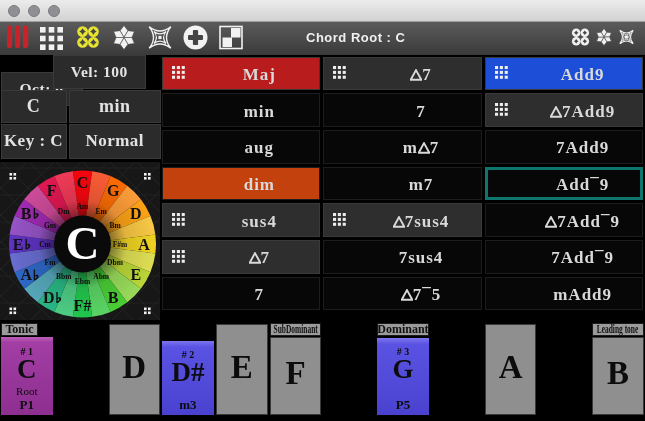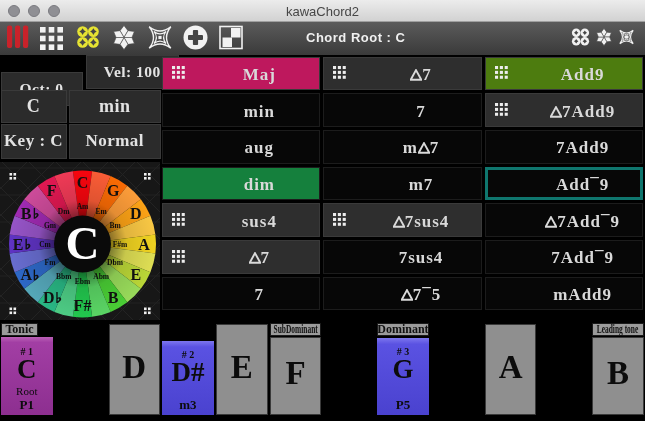--- a/index.html
+++ b/index.html
@@ -148,26 +148,26 @@
       <rect x="9.5" y="149.5" width="2.6" height="2.6" fill="#f0f0f0"></rect>
       <rect x="13.5" y="149.5" width="2.6" height="2.6" fill="#f0f0f0"></rect>
       <rect x="144" y="145.5" width="2.6" height="2.6" fill="#f0f0f0"></rect>
       <rect x="148" y="145.5" width="2.6" height="2.6" fill="#f0f0f0"></rect>
       <rect x="144" y="149.5" width="2.6" height="2.6" fill="#f0f0f0"></rect>
       <rect x="148" y="149.5" width="2.6" height="2.6" fill="#f0f0f0"></rect>
 </svg>
 </div>
 
 <div class="lcell" style="left:0.5px;top:72px;width:82px;height:33.5px;font-size:15.5px">Oct: 0</div>
-<div class="lcell" style="left:86px;top:55px;width:92.5px;height:33.5px;font-size:15.5px">Vel: 100</div>
+<div class="lcell" style="left:53px;top:55px;width:92.5px;height:33.5px;font-size:15.5px">Vel: 100</div>
 <div class="lcell" style="left:0.5px;top:90px;width:66px;height:32.5px;font-size:18px">C</div>
 <div class="lcell" style="left:68.5px;top:90px;width:92.5px;height:32.5px;font-size:18px">min</div>
 <div class="lcell" style="left:0.5px;top:124px;width:66px;height:34.5px;font-size:17px">Key : C</div>
 <div class="lcell" style="left:68.5px;top:124px;width:92.5px;height:34.5px;font-size:17px">Normal</div>
-<div class="cell" style="left:161.5px;top:56.5px;width:158.7px;height:33.7px;background:#be185d;border:1px solid #3a3a3a">
+<div class="cell" style="left:161.5px;top:56.5px;width:158.7px;height:33.7px;background:#b91c1c;border:1px solid #3a3a3a">
     <svg width="14" height="14" viewBox="0 0 15 15" style="position:absolute;left:9px;top:50%;margin-top:-7px">
       <rect x="0.0" y="0.0" width="3.3" height="3.3" fill="#ededed"></rect>
       <rect x="5.2" y="0.0" width="3.3" height="3.3" fill="#ededed"></rect>
       <rect x="10.4" y="0.0" width="3.3" height="3.3" fill="#ededed"></rect>
       <rect x="0.0" y="5.2" width="3.3" height="3.3" fill="#ededed"></rect>
       <rect x="5.2" y="5.2" width="3.3" height="3.3" fill="#ededed"></rect>
       <rect x="10.4" y="5.2" width="3.3" height="3.3" fill="#ededed"></rect>
       <rect x="0.0" y="10.4" width="3.3" height="3.3" fill="#ededed"></rect>
       <rect x="5.2" y="10.4" width="3.3" height="3.3" fill="#ededed"></rect>
       <rect x="10.4" y="10.4" width="3.3" height="3.3" fill="#ededed"></rect>
@@ -183,21 +183,21 @@
       <rect x="5.2" y="5.2" width="3.3" height="3.3" fill="#ededed"></rect>
       <rect x="10.4" y="5.2" width="3.3" height="3.3" fill="#ededed"></rect>
       <rect x="0.0" y="10.4" width="3.3" height="3.3" fill="#ededed"></rect>
       <rect x="5.2" y="10.4" width="3.3" height="3.3" fill="#ededed"></rect>
       <rect x="10.4" y="10.4" width="3.3" height="3.3" fill="#ededed"></rect>
     </svg>
     <span style="white-space:nowrap"><svg width="12" height="12" viewBox="0 0 12 12" style="margin-bottom:-1px">
         <path d="M6,1.1 L11.3,10.7 L0.7,10.7 Z" fill="none" stroke="#d9d9d9" stroke-width="1.9"></path>
       </svg>7</span>
   </div>
-<div class="cell" style="left:484.8px;top:56.5px;width:158.7px;height:33.7px;background:#4d7c0f;border:1px solid #3a3a3a">
+<div class="cell" style="left:484.8px;top:56.5px;width:158.7px;height:33.7px;background:#1d4ed8;border:1px solid #3a3a3a">
     <svg width="14" height="14" viewBox="0 0 15 15" style="position:absolute;left:9px;top:50%;margin-top:-7px">
       <rect x="0.0" y="0.0" width="3.3" height="3.3" fill="#ededed"></rect>
       <rect x="5.2" y="0.0" width="3.3" height="3.3" fill="#ededed"></rect>
       <rect x="10.4" y="0.0" width="3.3" height="3.3" fill="#ededed"></rect>
       <rect x="0.0" y="5.2" width="3.3" height="3.3" fill="#ededed"></rect>
       <rect x="5.2" y="5.2" width="3.3" height="3.3" fill="#ededed"></rect>
       <rect x="10.4" y="5.2" width="3.3" height="3.3" fill="#ededed"></rect>
       <rect x="0.0" y="10.4" width="3.3" height="3.3" fill="#ededed"></rect>
       <rect x="5.2" y="10.4" width="3.3" height="3.3" fill="#ededed"></rect>
       <rect x="10.4" y="10.4" width="3.3" height="3.3" fill="#ededed"></rect>
@@ -230,21 +230,21 @@
     <span style="white-space:nowrap">aug</span>
   </div>
 <div class="cell" style="left:323.2px;top:129.9px;width:158.7px;height:33.7px;background:#070707;border:1px solid #1c1c1c">
     <span style="white-space:nowrap">m<svg width="12" height="12" viewBox="0 0 12 12" style="margin-bottom:-1px">
         <path d="M6,1.1 L11.3,10.7 L0.7,10.7 Z" fill="none" stroke="#d9d9d9" stroke-width="1.9"></path>
       </svg>7</span>
   </div>
 <div class="cell" style="left:484.8px;top:129.9px;width:158.7px;height:33.7px;background:#070707;border:1px solid #1c1c1c">
     <span style="white-space:nowrap">7Add9</span>
   </div>
-<div class="cell" style="left:161.5px;top:166.6px;width:158.7px;height:33.7px;background:#15803d;border:1px solid #1c1c1c">
+<div class="cell" style="left:161.5px;top:166.6px;width:158.7px;height:33.7px;background:#c2410c;border:1px solid #1c1c1c">
     <span style="white-space:nowrap">dim</span>
   </div>
 <div class="cell" style="left:323.2px;top:166.6px;width:158.7px;height:33.7px;background:#070707;border:1px solid #1c1c1c">
     <span style="white-space:nowrap">m7</span>
   </div>
 <div class="cell" style="left:484.8px;top:166.6px;width:158.7px;height:33.7px;background:#070707;border:3px solid #0f766e">
     <span style="white-space:nowrap">Add¯9</span>
   </div>
 <div class="cell" style="left:161.5px;top:203.3px;width:158.7px;height:33.7px;background:#2e2e2e;border:1px solid #3a3a3a">
     <svg width="14" height="14" viewBox="0 0 15 15" style="position:absolute;left:9px;top:50%;margin-top:-7px">
@@ -424,13 +424,12 @@
       <path d="M622.8,33.3 Q626.5,36.2 630.2,33.3 Q627.3,37.0 630.2,40.7 Q626.5,37.8 622.8,40.7 Q625.7,37.0 622.8,33.3 Z" fill="none" stroke="#f0f0f0" stroke-width="0.8800000000000001"></path>
       <rect x="624.9" y="35.4" width="3.2" height="3.2" fill="#f0f0f0"></rect>
     </svg>
 <div class="chordroot">Chord Root : C</div>
 </div>
 
 <div class="titlebar">
   <div class="tl" style="left:8px"></div>
   <div class="tl" style="left:28px"></div>
   <div class="tl" style="left:48px"></div>
-  <div class="title">kawaChord2</div>
 </div>
 </body></html>

